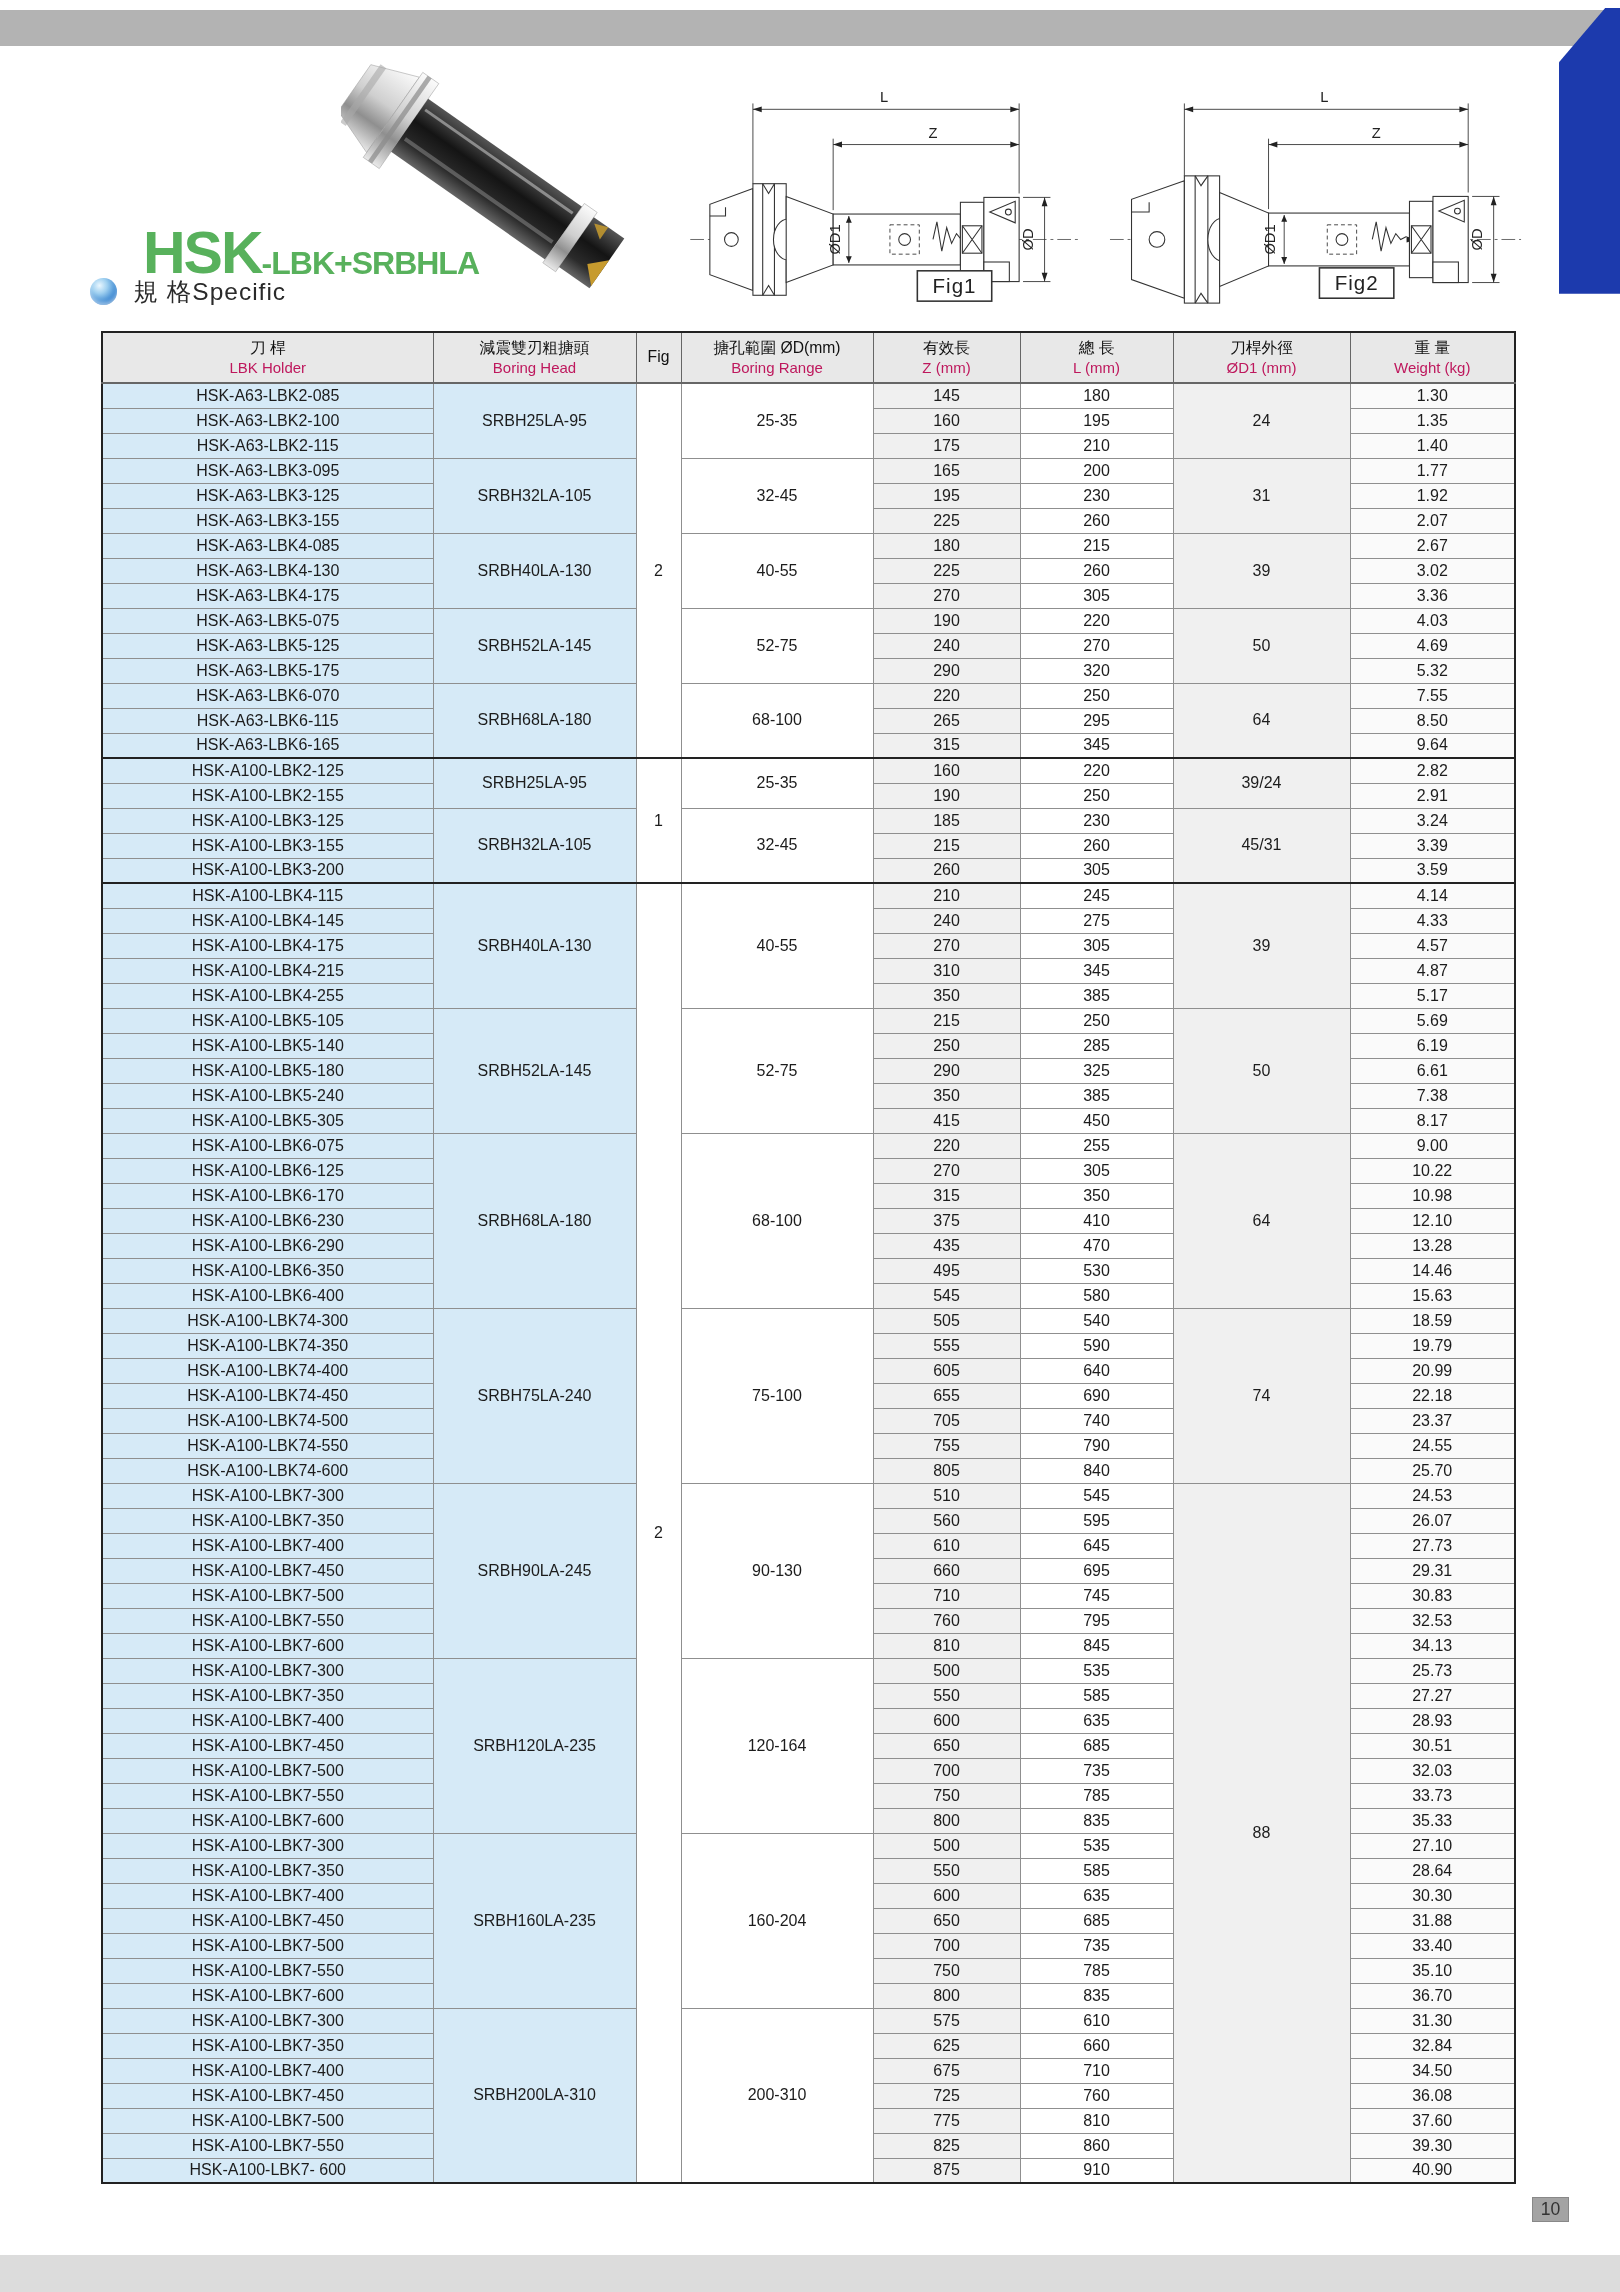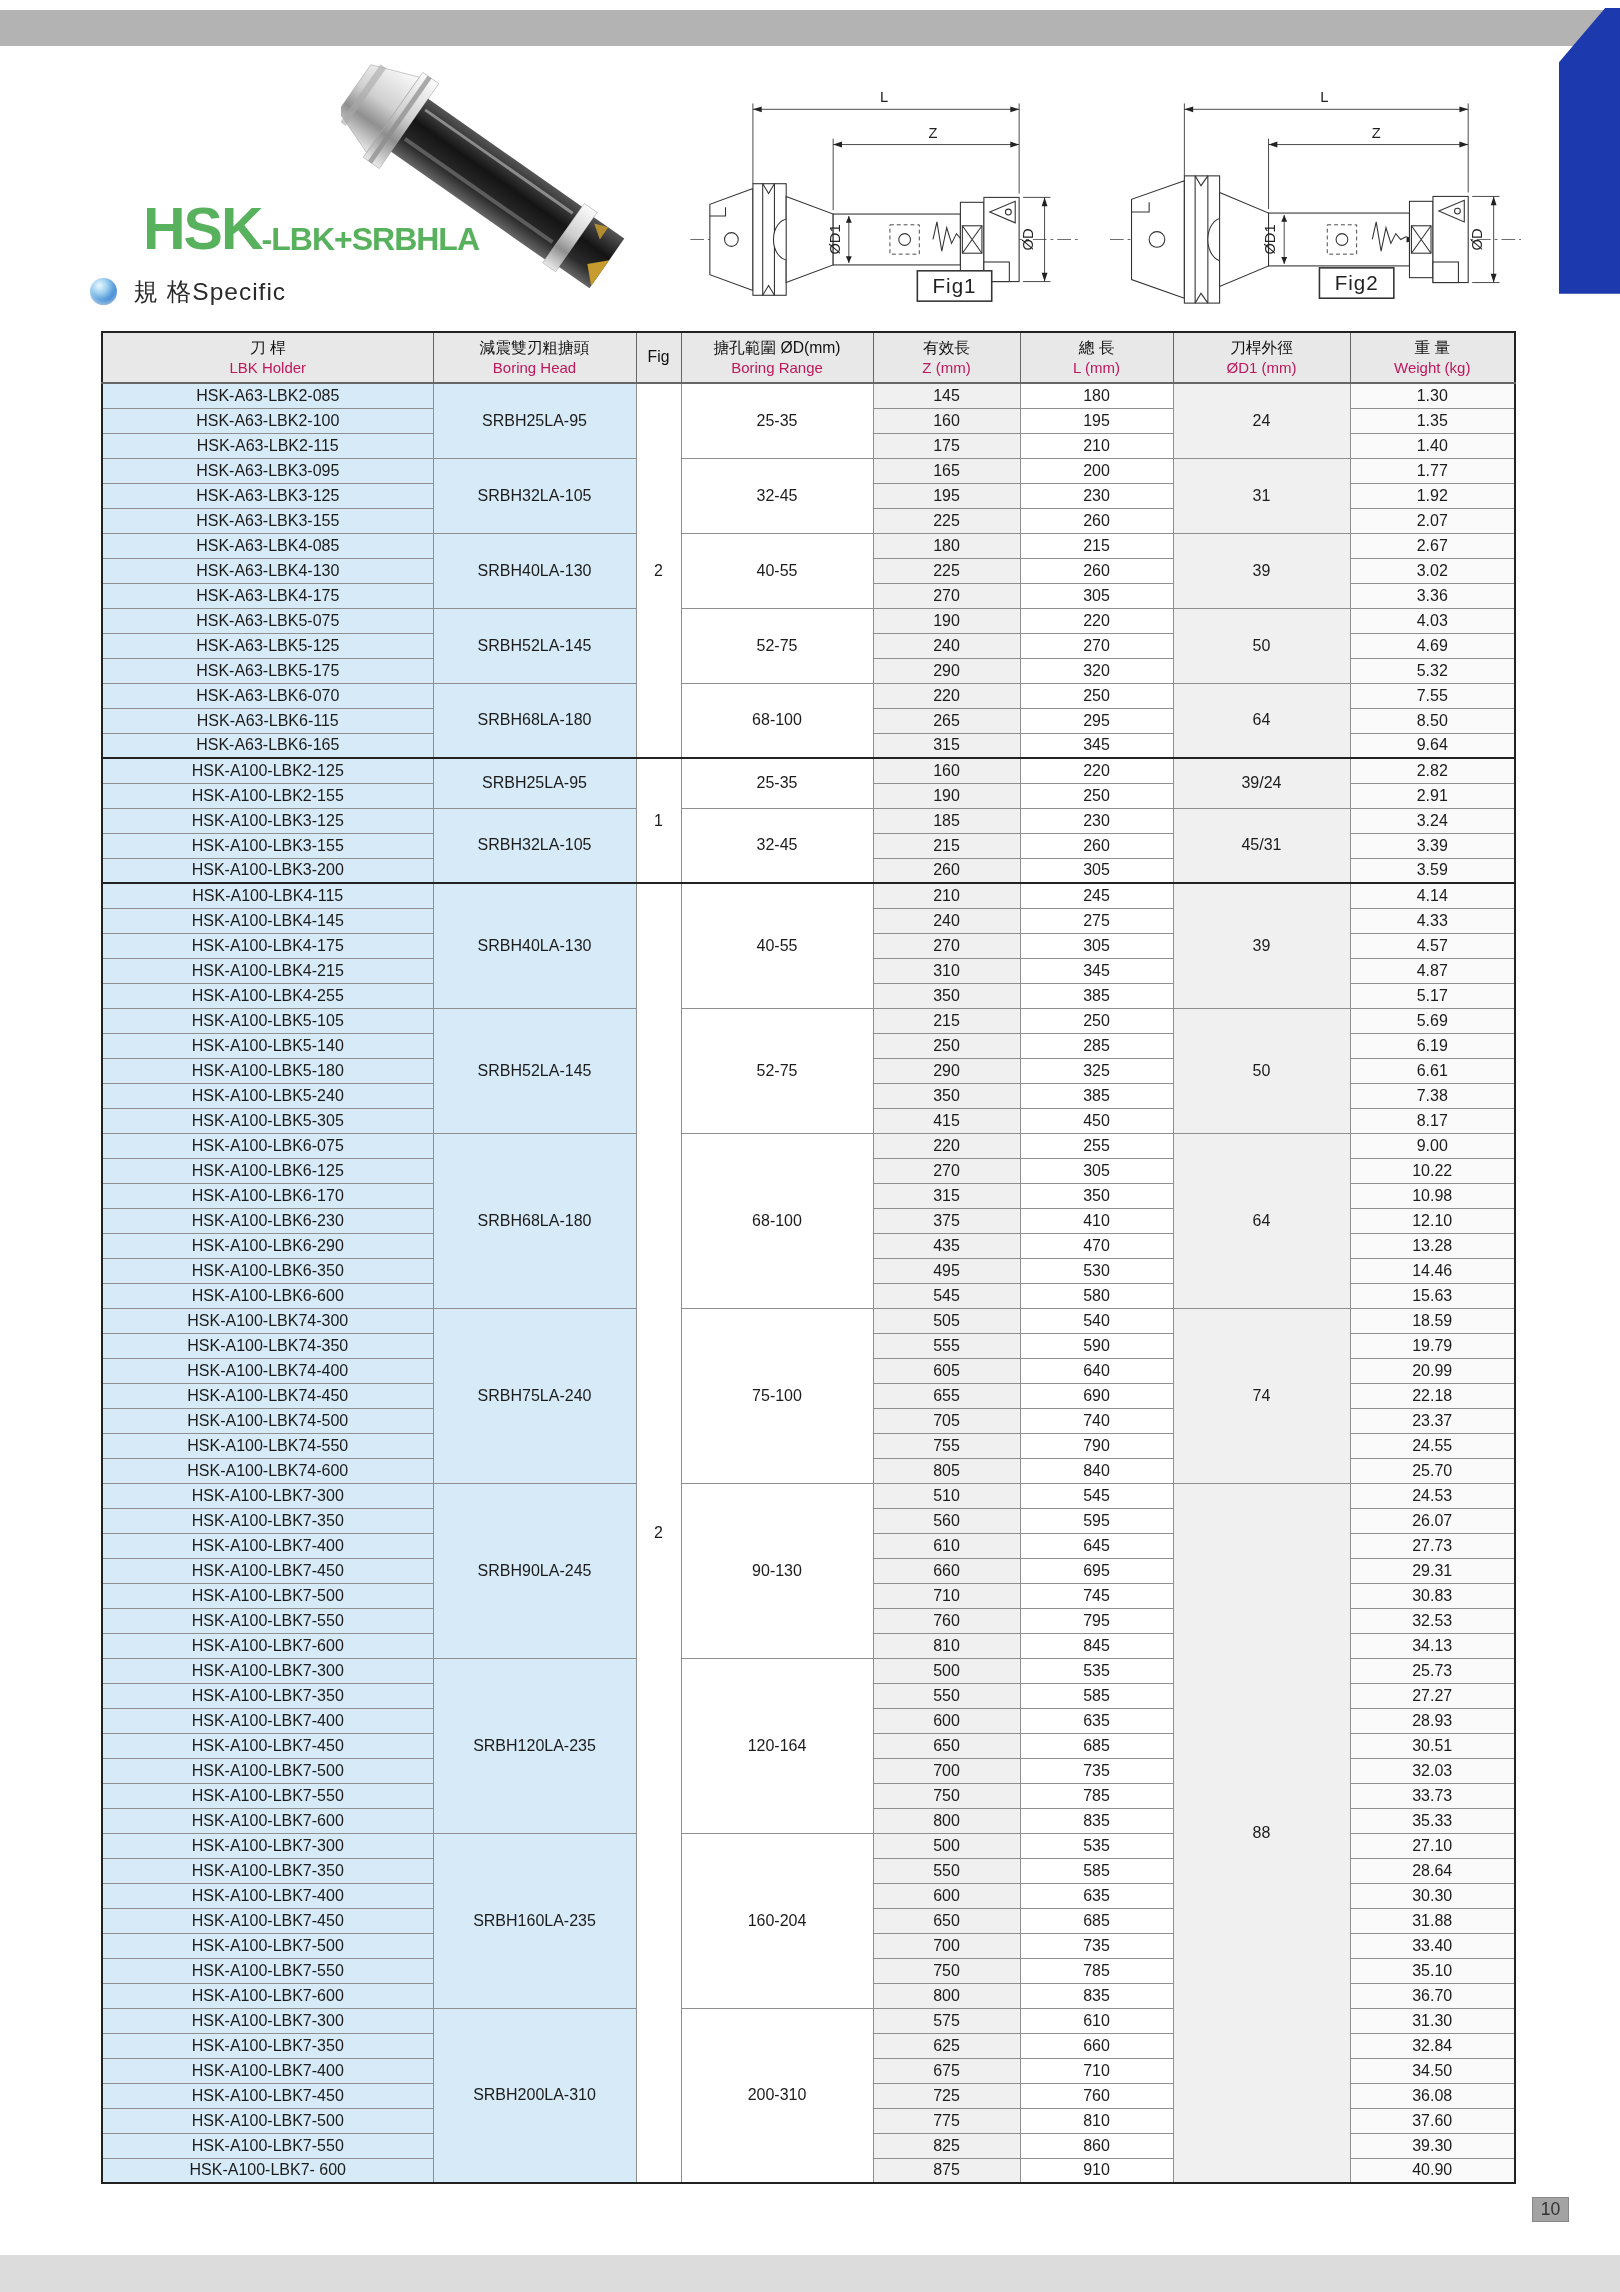--- a/index.html
+++ b/index.html
@@ -8,21 +8,21 @@
     position:relative; width:1620px; height:2293px; overflow:hidden;
     font-family:"Liberation Sans", sans-serif; color:#1c1c1c;
   }
   
   .top-band { position:absolute; left:0; top:9.8px; width:100%; height:36px; background:#b3b3b3; }
   .corner-blue { position:absolute; right:0; top:7.8px; width:61px; height:286px; background:#1c3aad;
     clip-path:polygon(76% 0, 100% 0, 100% 100%, 0 100%, 0 19%); }
   .bottom-band { position:absolute; left:0; top:2255px; width:100%; height:37px; background:#dcdcdc; }
 
   
-  .logo { position:absolute; left:143px; top:200px; display:flex; align-items:flex-end; color:#58b15c; }
+  .logo { position:absolute; left:143px; top:224px; display:flex; align-items:flex-end; color:#58b15c; }
   .logo .big { font-size:59px; font-weight:bold; letter-spacing:-2px; line-height:1; }
   .logo .small { font-size:32px; font-weight:bold; letter-spacing:-1px; line-height:1; padding-bottom:3.9px; }
   .spec-label { position:absolute; left:90px; top:275px; display:flex; align-items:center; gap:17px; }
   .sphere { width:26.5px; height:26.5px; border-radius:50%;
     background:radial-gradient(circle at 35% 28%, #eaf7ff 0%, #9fd0f0 30%, #2f7fce 70%, #12589e 100%);
     box-shadow:inset 0 -2.9px 3.9px rgba(255,255,255,.5); }
   .spec-label .txt { font-size:24.5px; color:#2a2a2a; letter-spacing:1px; }
 
   
   .photo { position:absolute; left:341px; top:45px; }
@@ -526,21 +526,21 @@
         <td class="c-l">470</td>
         <td class="c-w">13.28</td>
       </tr>
       <tr>
         <td class="c-holder">HSK-A100-LBK6-350</td>
         <td class="c-z">495</td>
         <td class="c-l">530</td>
         <td class="c-w">14.46</td>
       </tr>
       <tr>
-        <td class="c-holder">HSK-A100-LBK6-600</td>
+        <td class="c-holder">HSK-A100-LBK6-400</td>
         <td class="c-z">545</td>
         <td class="c-l">580</td>
         <td class="c-w">15.63</td>
       </tr>
       <tr class="gstart">
         <td class="c-holder">HSK-A100-LBK74-300</td>
         <td class="c-head" rowspan="7">SRBH75LA-240</td>
         <td class="c-range" rowspan="7">75-100</td>
         <td class="c-z">505</td>
         <td class="c-l">540</td>

